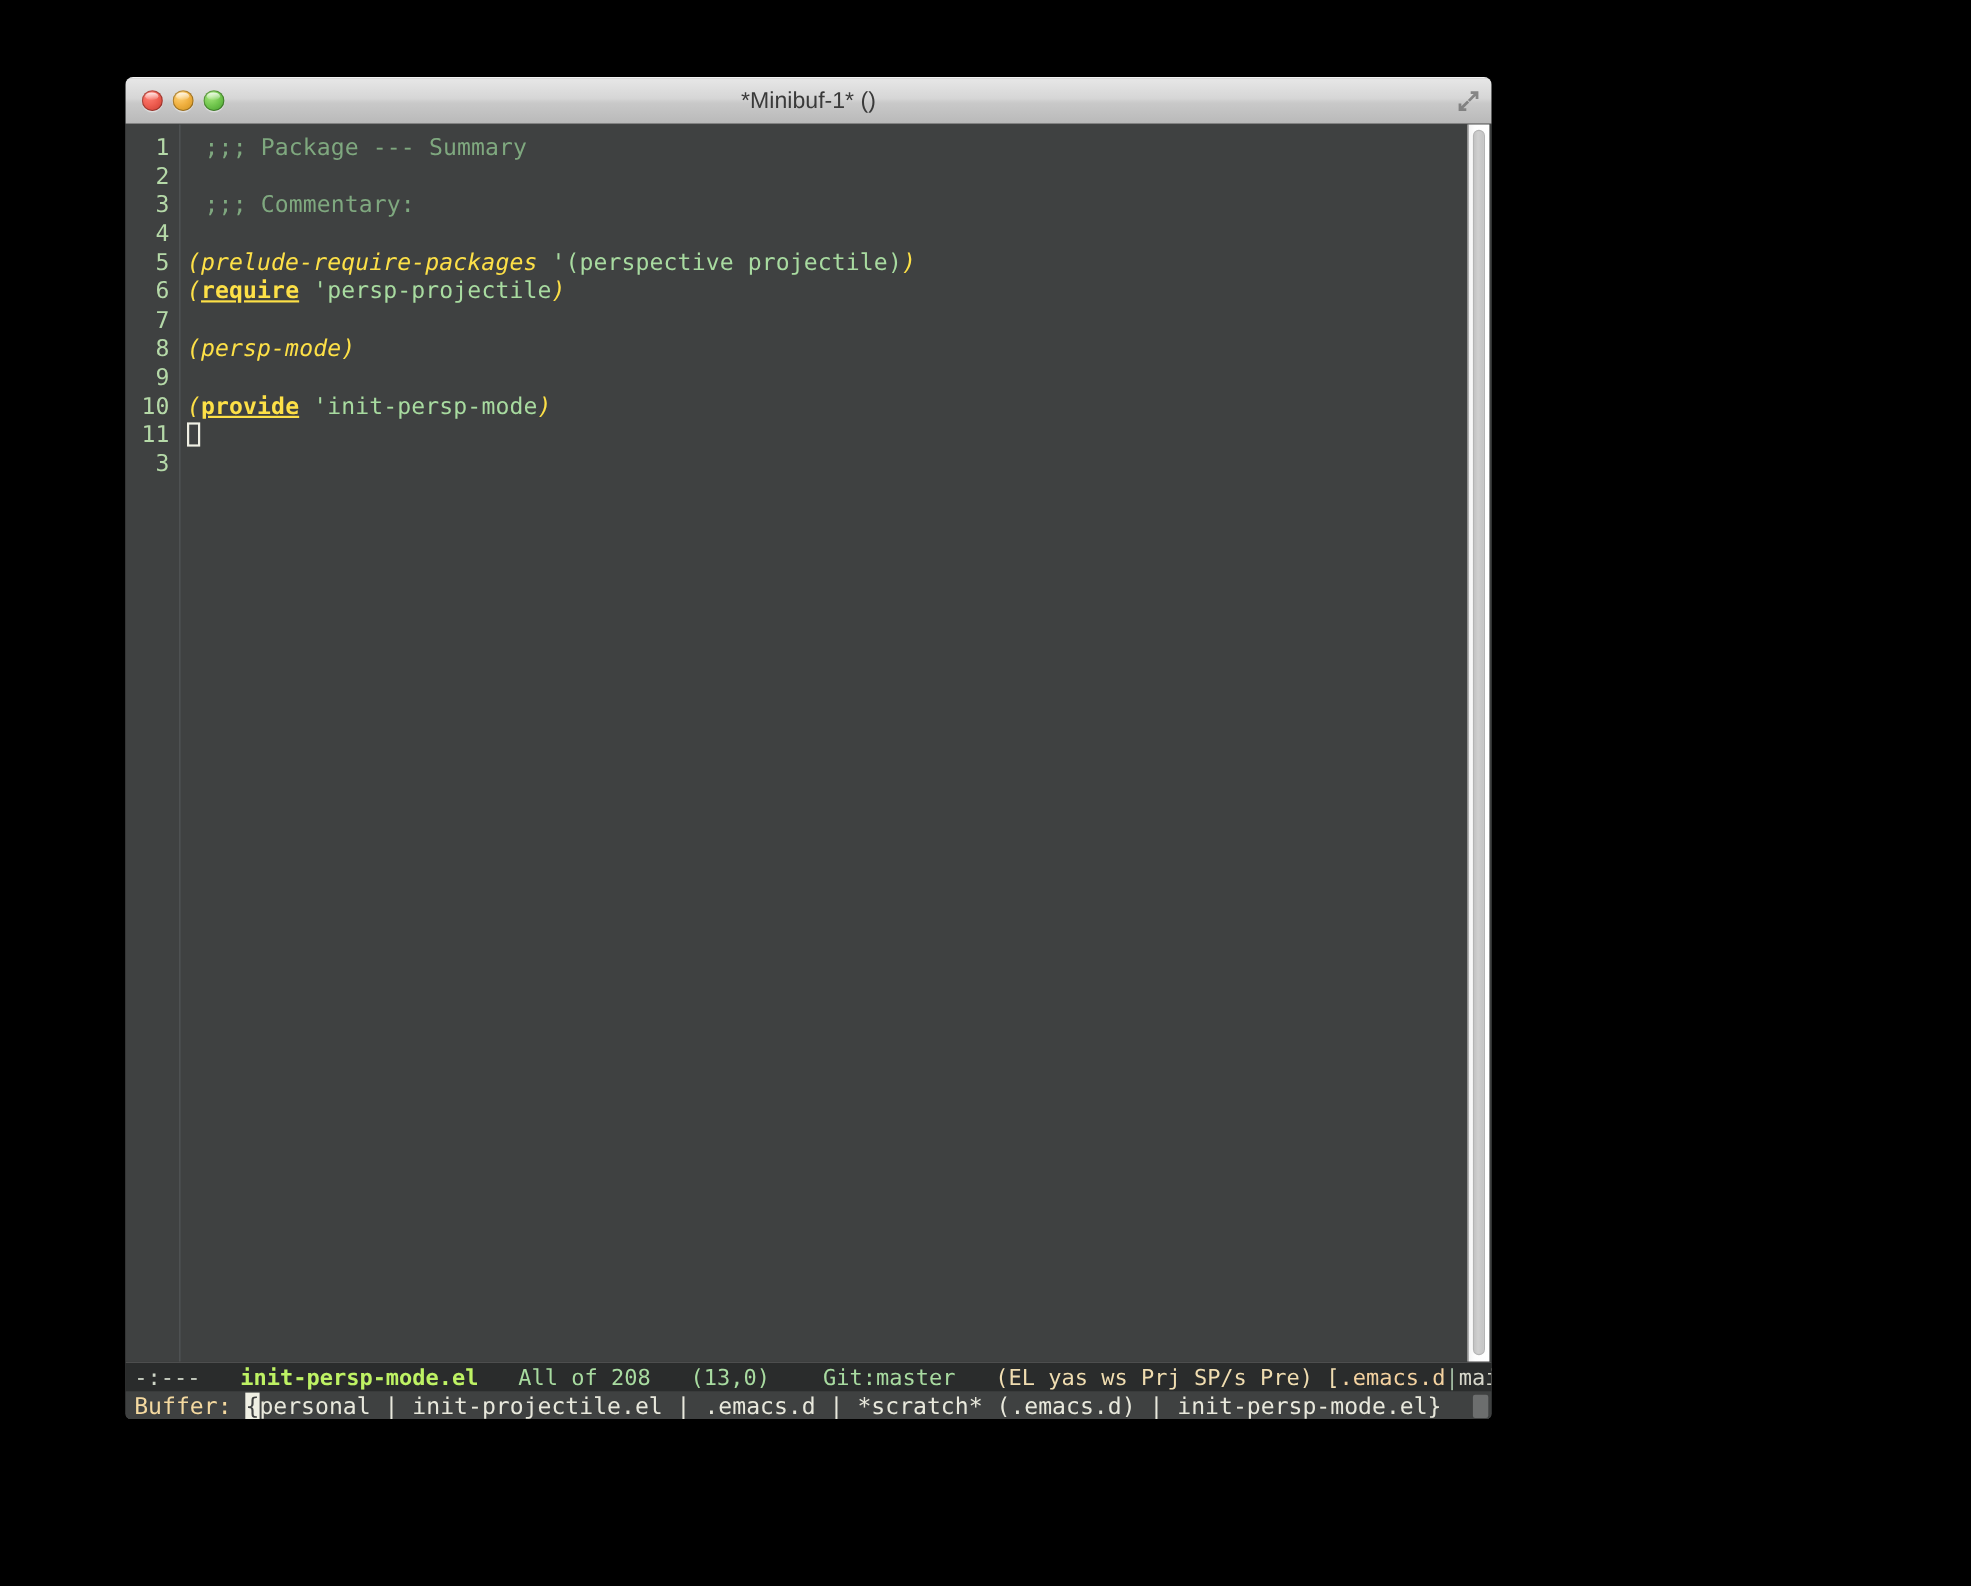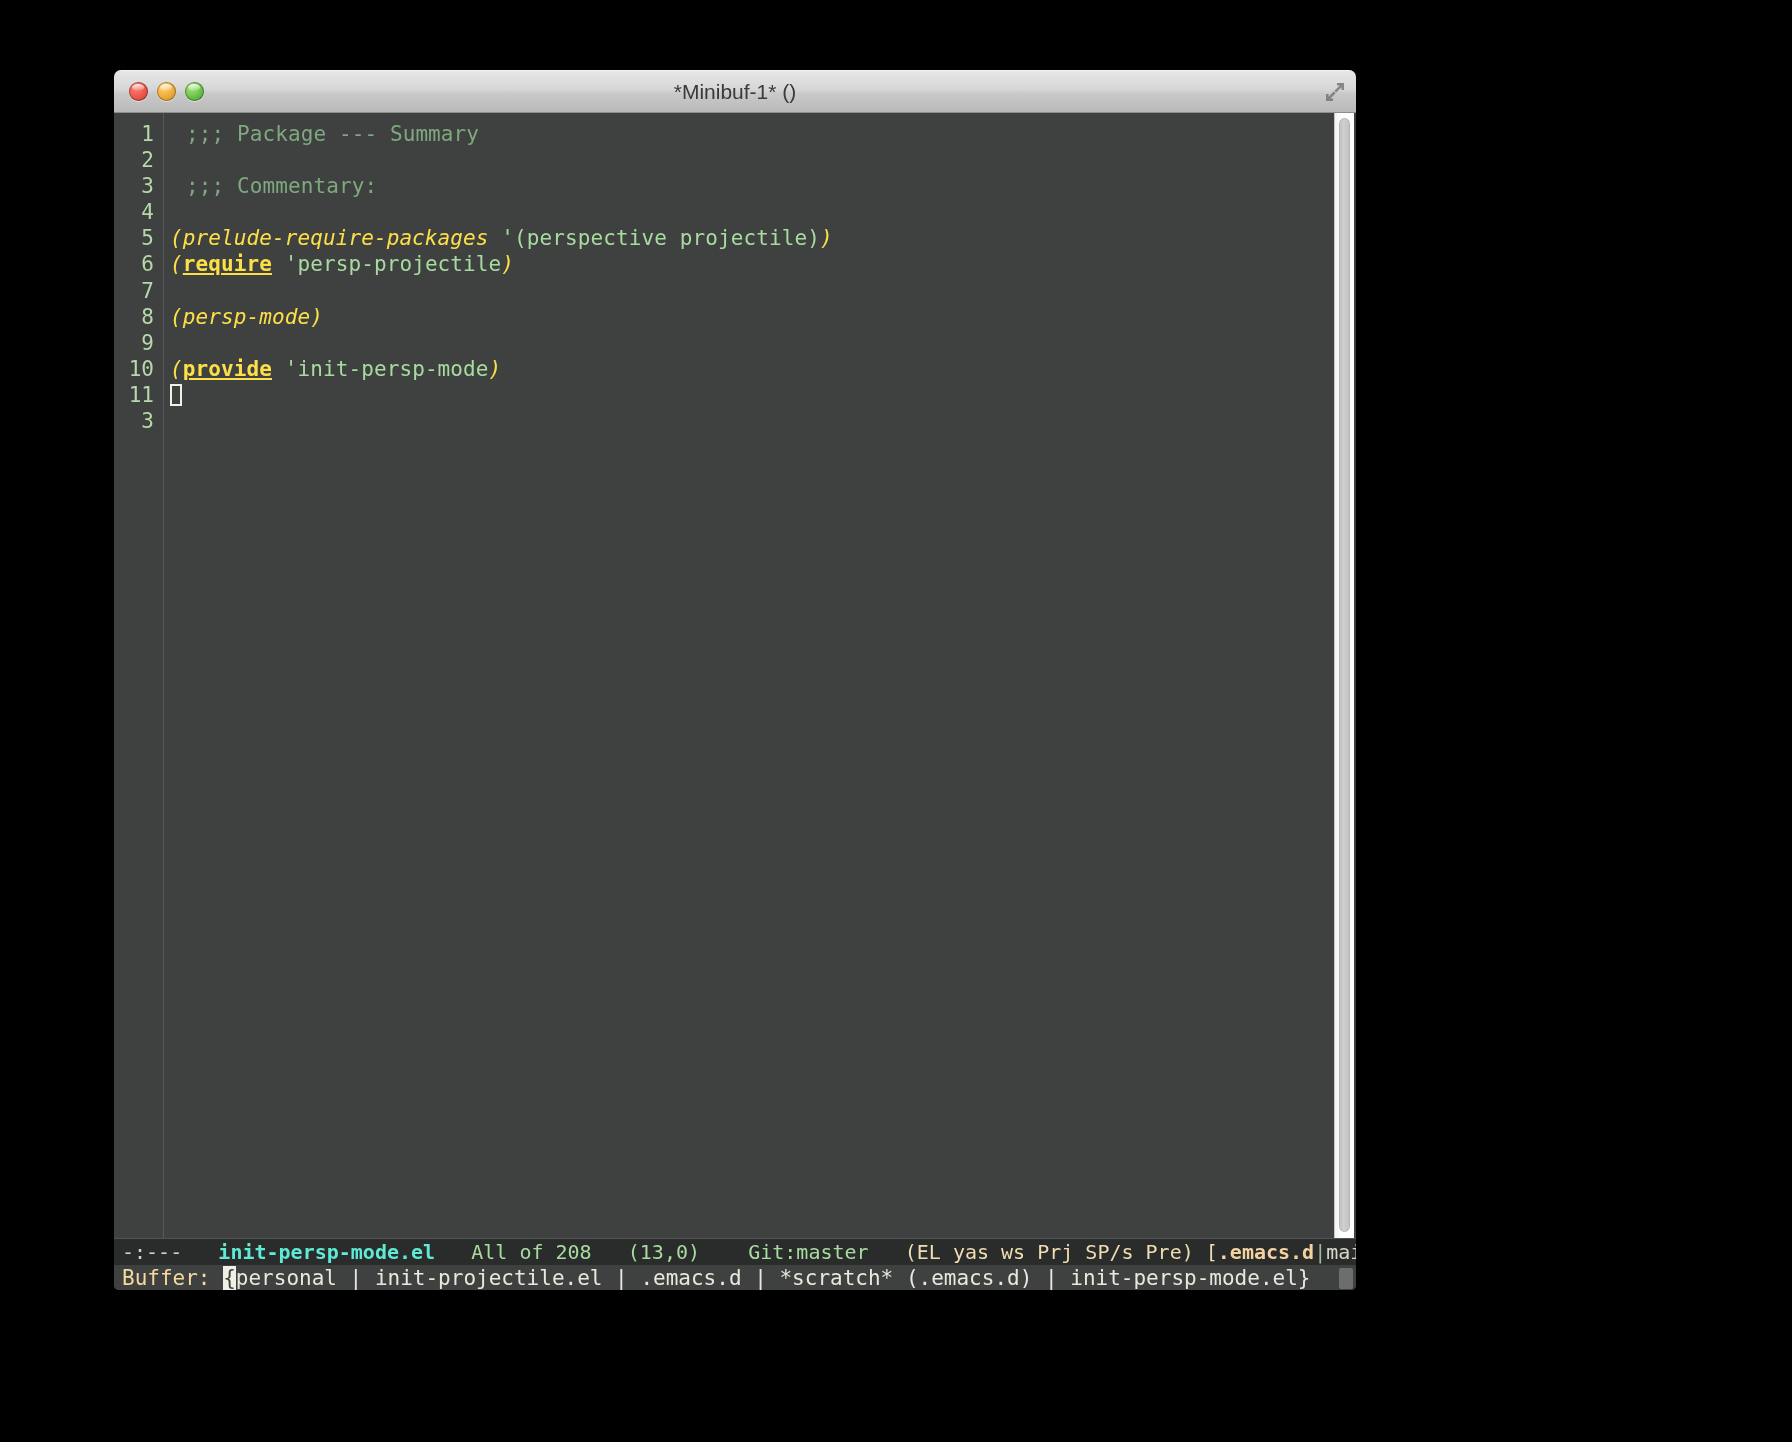--- a/index.html
+++ b/index.html
@@ -174,27 +174,27 @@
     line-height: 27px;
     background: #2a2c2c;
     border-top: 1px solid #515353;
     font-size: 20px;
     white-space: pre;
     padding-left: 8px;
     box-sizing: border-box;
     overflow: hidden;
   }
   .ml-dash   { color: #cfd6c8; }
-  .ml-buf    { color: #5eead4; font-weight: bold; }
+  .ml-buf    { color: #bef264; font-weight: bold; }
   .ml-pos    { color: #a8dba0; }
   .ml-col    { color: #a8dba0; }
   .ml-git    { color: #a8dba0; }
   .ml-minor  { color: #f0ddb0; }
   .ml-brk    { color: #f0ddb0; }
-  .ml-persp  { color: #f4d2a0; font-weight: bold; }
+  .ml-persp  { color: #f4d2a0; font-weight: normal; }
   .ml-pipe   { color: #9fb89f; }
   .ml-main   { color: #d8d8cc; margin-top: 36px; }
 
   
   .minibuffer {
     position: absolute;
     left: 0; right: 0;
     bottom: 0;
     height: 27px;
     line-height: 27px;

